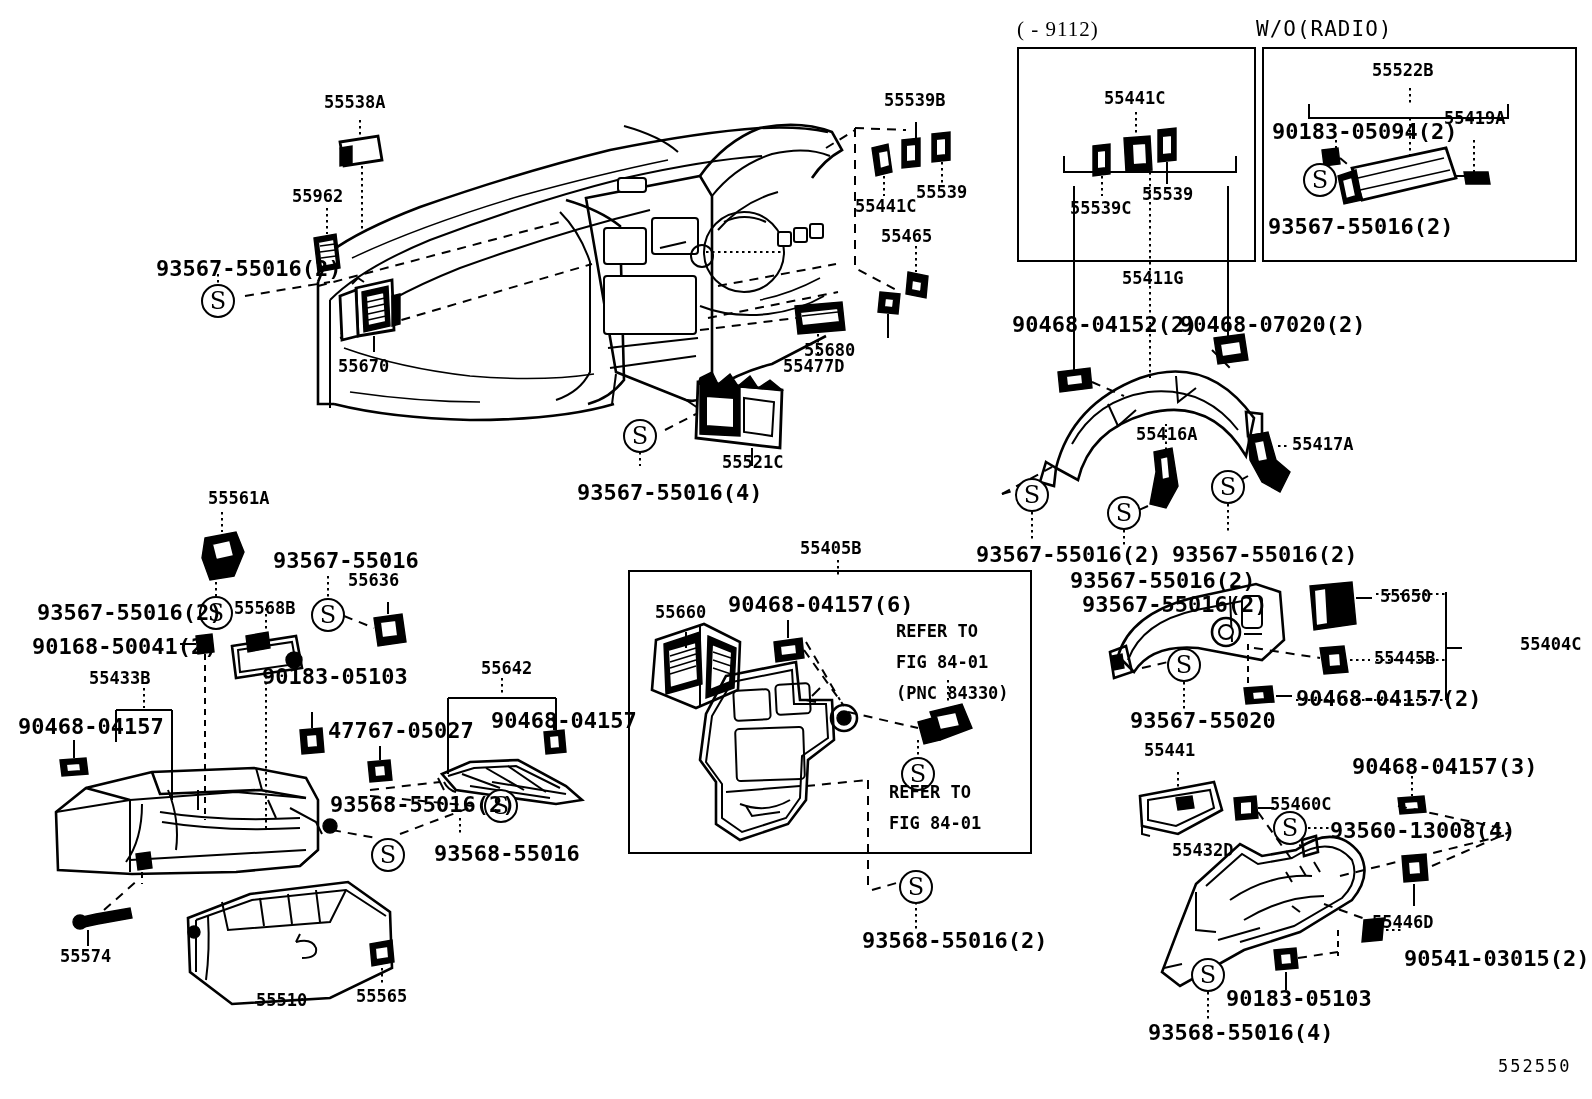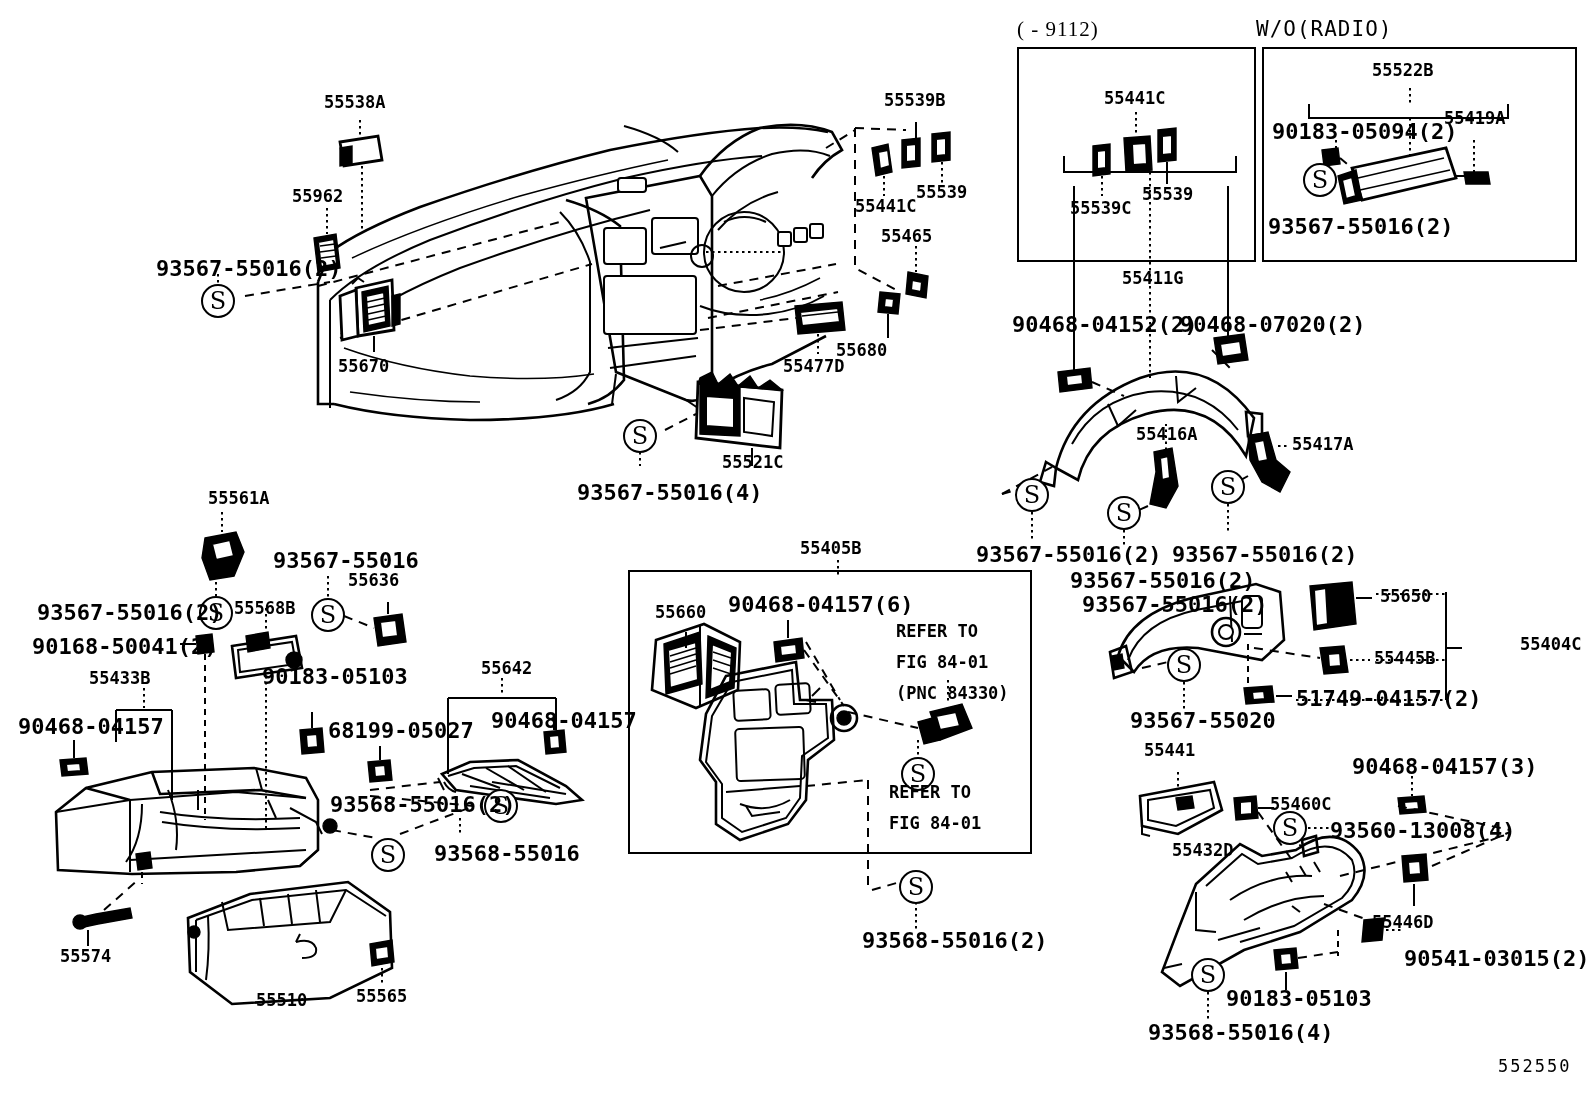--- a/index.html
+++ b/index.html
@@ -493,21 +493,21 @@
 <div class="lbl hdr" style="left:1256px;top:17px;">W/O(RADIO)</div>
 
 <div class="lbl pn" style="left:324px;top:92px;">55538A</div>
 <div class="lbl pn" style="left:292px;top:186px;">55962</div>
 <div class="lbl sn" style="left:156px;top:256px;">93567-55016(2)</div>
 <div class="lbl pn" style="left:338px;top:356px;">55670</div>
 <div class="lbl pn" style="left:884px;top:90px;">55539B</div>
 <div class="lbl pn" style="left:916px;top:182px;">55539</div>
 <div class="lbl pn" style="left:855px;top:196px;">55441C</div>
 <div class="lbl pn" style="left:881px;top:226px;">55465</div>
-<div class="lbl pn" style="left:836px;top:340px;text-align:right;">55680</div>
+<div class="lbl pn" style="left:804px;top:340px;text-align:right;">55680</div>
 <div class="lbl pn" style="left:783px;top:356px;">55477D</div>
 <div class="lbl pn" style="left:722px;top:452px;">55521C</div>
 <div class="lbl sn" style="left:577px;top:480px;">93567-55016(4)</div>
 
 <div class="lbl pn" style="left:1104px;top:88px;">55441C</div>
 <div class="lbl pn" style="left:1142px;top:184px;">55539</div>
 <div class="lbl pn" style="left:1070px;top:198px;">55539C</div>
 
 <div class="lbl pn" style="left:1372px;top:60px;">55522B</div>
 <div class="lbl sn" style="left:1272px;top:119px;">90183-05094(2)</div>
@@ -520,21 +520,21 @@
 <div class="lbl pn" style="left:1136px;top:424px;">55416A</div>
 <div class="lbl pn" style="left:1292px;top:434px;">55417A</div>
 <div class="lbl sn" style="left:976px;top:542px;">93567-55016(2)</div>
 <div class="lbl sn" style="left:1070px;top:568px;">93567-55016(2)</div>
 <div class="lbl sn" style="left:1172px;top:542px;">93567-55016(2)</div>
 
 <div class="lbl sn" style="left:1082px;top:592px;">93567-55016(2)</div>
 <div class="lbl pn" style="left:1380px;top:586px;">55650</div>
 <div class="lbl pn" style="left:1520px;top:634px;">55404C</div>
 <div class="lbl pn" style="left:1374px;top:648px;">55445B</div>
-<div class="lbl sn" style="left:1296px;top:686px;">51749-04157(2)</div>
+<div class="lbl sn" style="left:1296px;top:686px;">90468-04157(2)</div>
 <div class="lbl sn" style="left:1130px;top:708px;">93567-55020</div>
 
 <div class="lbl pn" style="left:1144px;top:740px;">55441</div>
 <div class="lbl pn" style="left:1270px;top:794px;">55460C</div>
 <div class="lbl sn" style="left:1352px;top:754px;">90468-04157(3)</div>
 <div class="lbl sn" style="left:1330px;top:818px;">93560-13008(4)</div>
 <div class="lbl pn" style="left:1172px;top:840px;">55432D</div>
 <div class="lbl pn" style="left:1372px;top:912px;">55446D</div>
 <div class="lbl sn" style="left:1404px;top:946px;">90541-03015(2)</div>
 <div class="lbl sn" style="left:1226px;top:986px;">90183-05103</div>
@@ -542,21 +542,21 @@
 
 <div class="lbl pn" style="left:208px;top:488px;">55561A</div>
 <div class="lbl sn" style="left:273px;top:548px;">93567-55016</div>
 <div class="lbl pn" style="left:348px;top:570px;">55636</div>
 <div class="lbl sn" style="left:37px;top:600px;">93567-55016(2)</div>
 <div class="lbl pn" style="left:234px;top:598px;">55568B</div>
 <div class="lbl sn" style="left:32px;top:634px;">90168-50041(2)</div>
 <div class="lbl pn" style="left:89px;top:668px;">55433B</div>
 <div class="lbl sn" style="left:18px;top:714px;">90468-04157</div>
 <div class="lbl sn" style="left:262px;top:664px;">90183-05103</div>
-<div class="lbl sn" style="left:328px;top:718px;">68199-05027</div>
+<div class="lbl sn" style="left:328px;top:718px;">47767-05027</div>
 <div class="lbl pn" style="left:481px;top:658px;">55642</div>
 <div class="lbl sn" style="left:491px;top:708px;">90468-04157</div>
 <div class="lbl sn" style="left:330px;top:792px;">93568-55016(2)</div>
 <div class="lbl sn" style="left:434px;top:841px;">93568-55016</div>
 <div class="lbl pn" style="left:60px;top:946px;">55574</div>
 <div class="lbl pn" style="left:256px;top:990px;">55510</div>
 <div class="lbl pn" style="left:356px;top:986px;">55565</div>
 
 <div class="lbl pn" style="left:800px;top:538px;">55405B</div>
 <div class="lbl pn" style="left:655px;top:602px;">55660</div>

